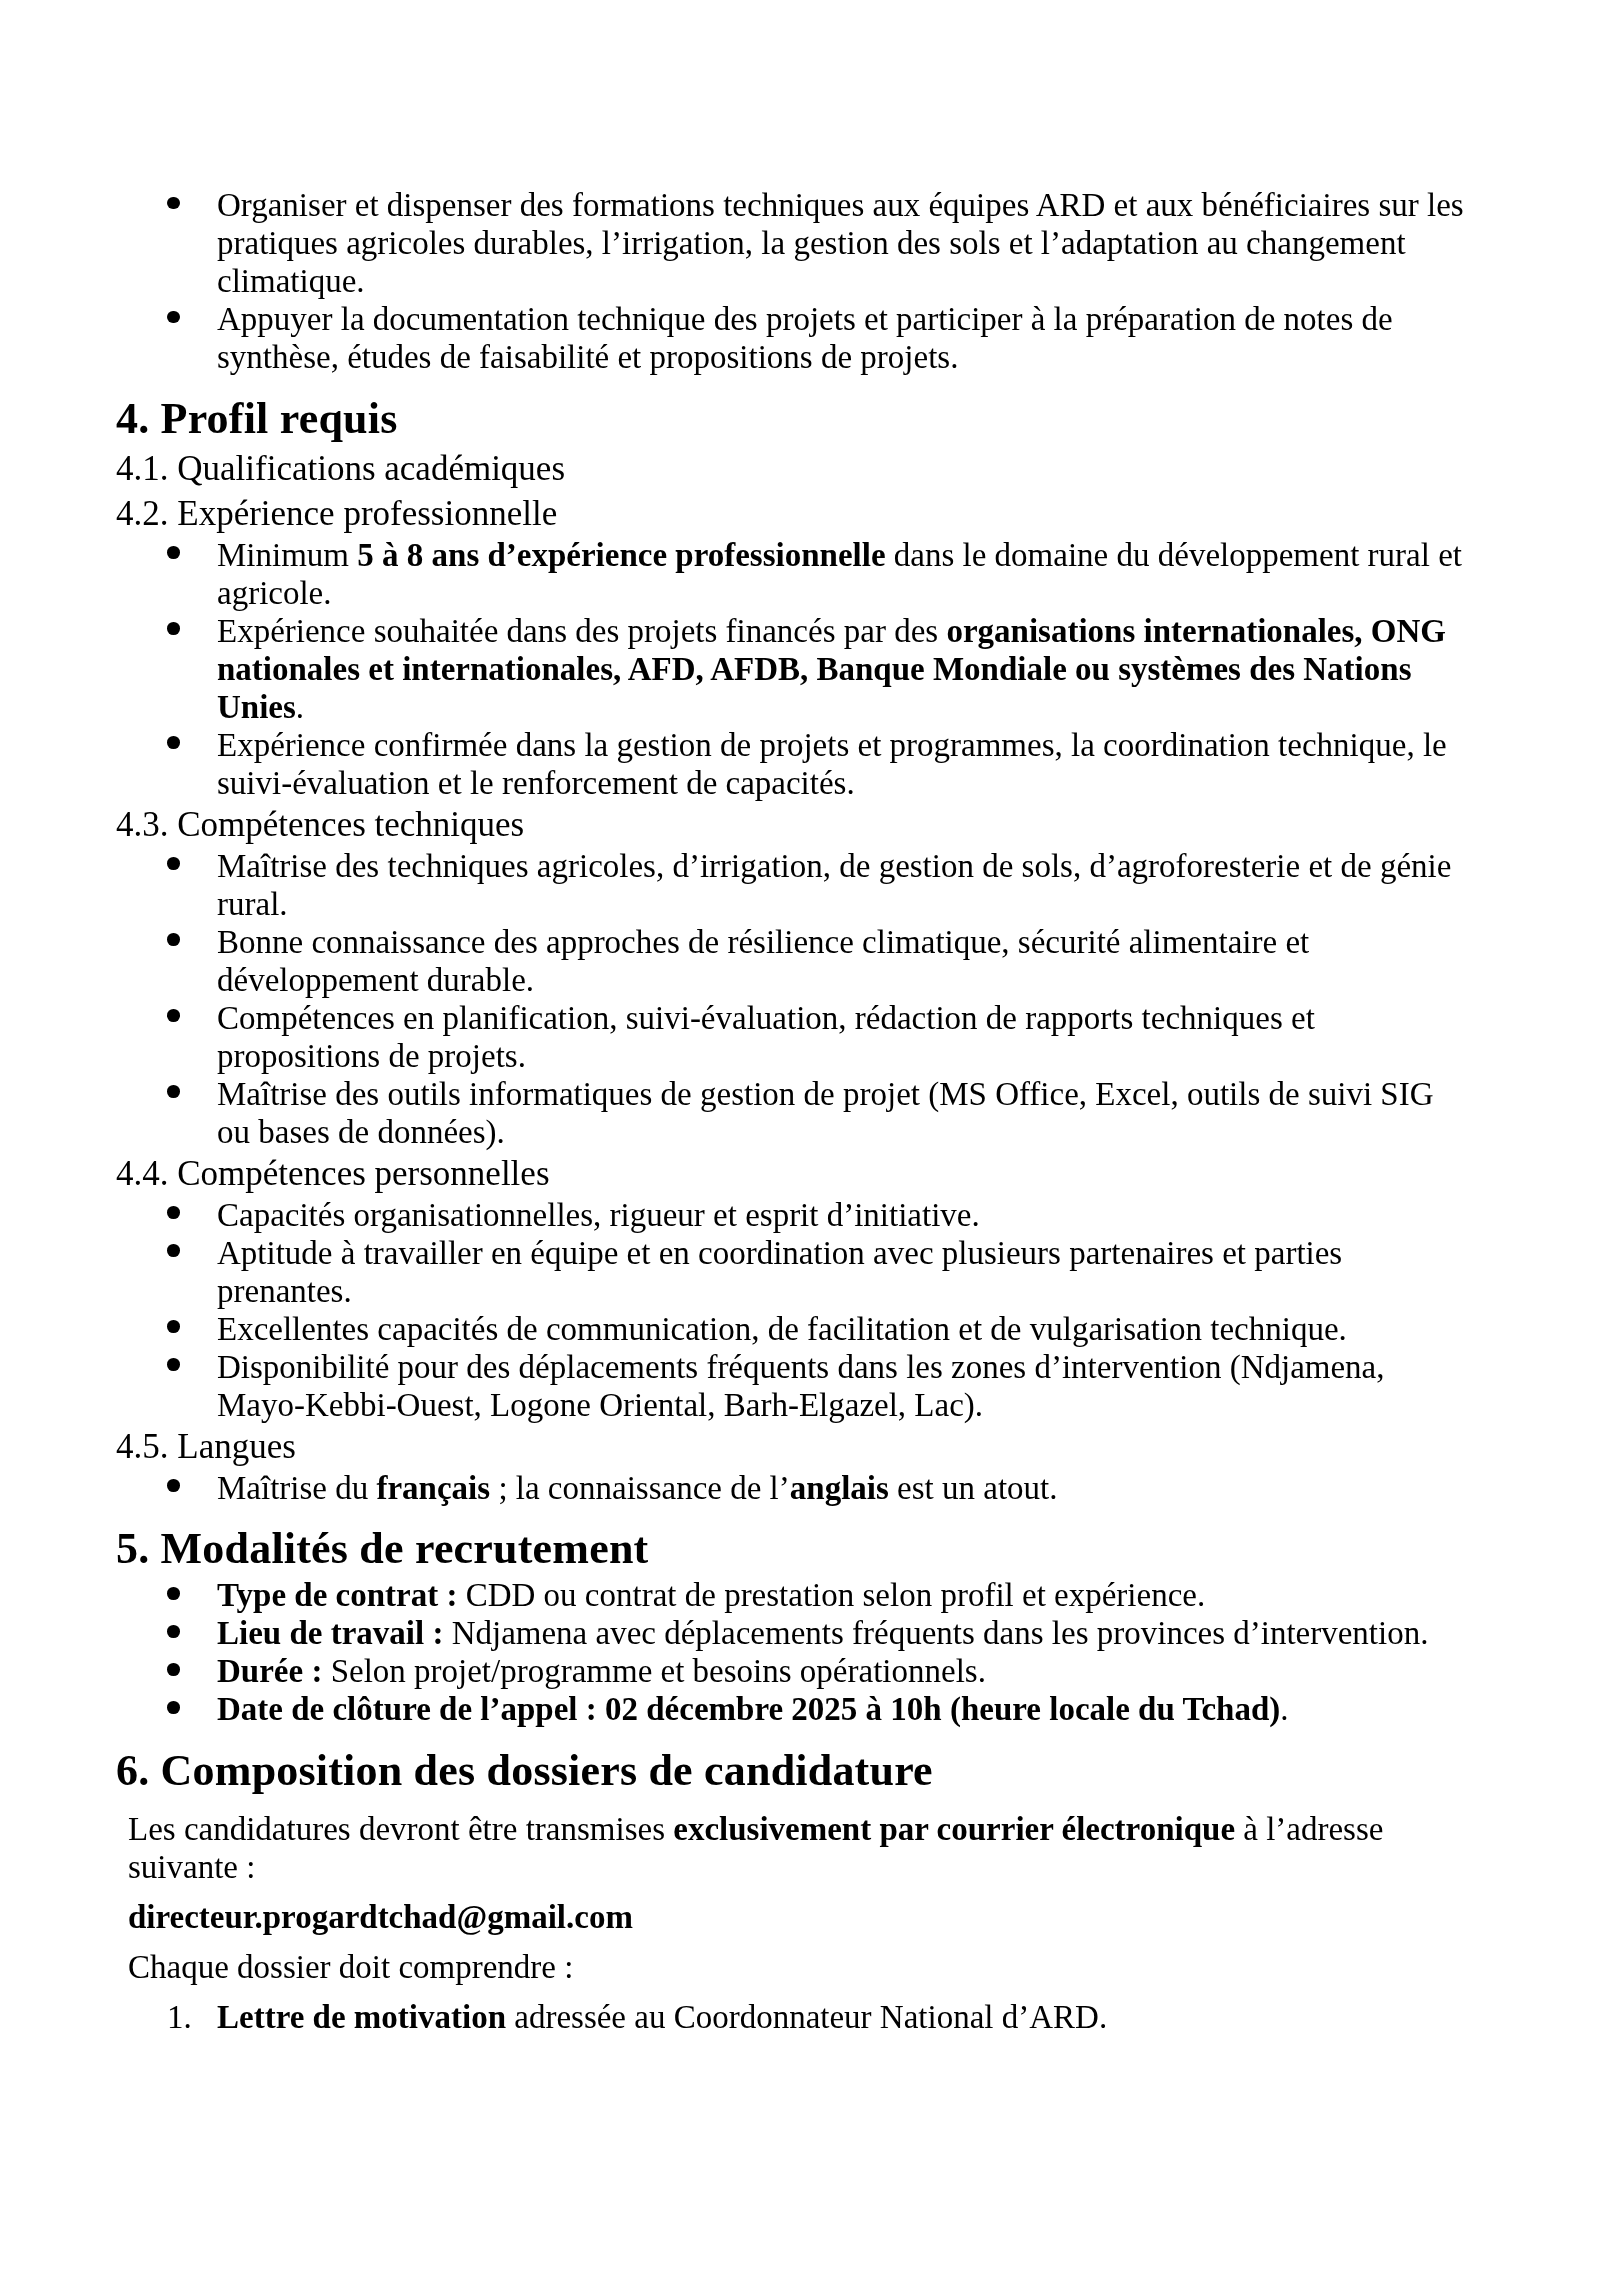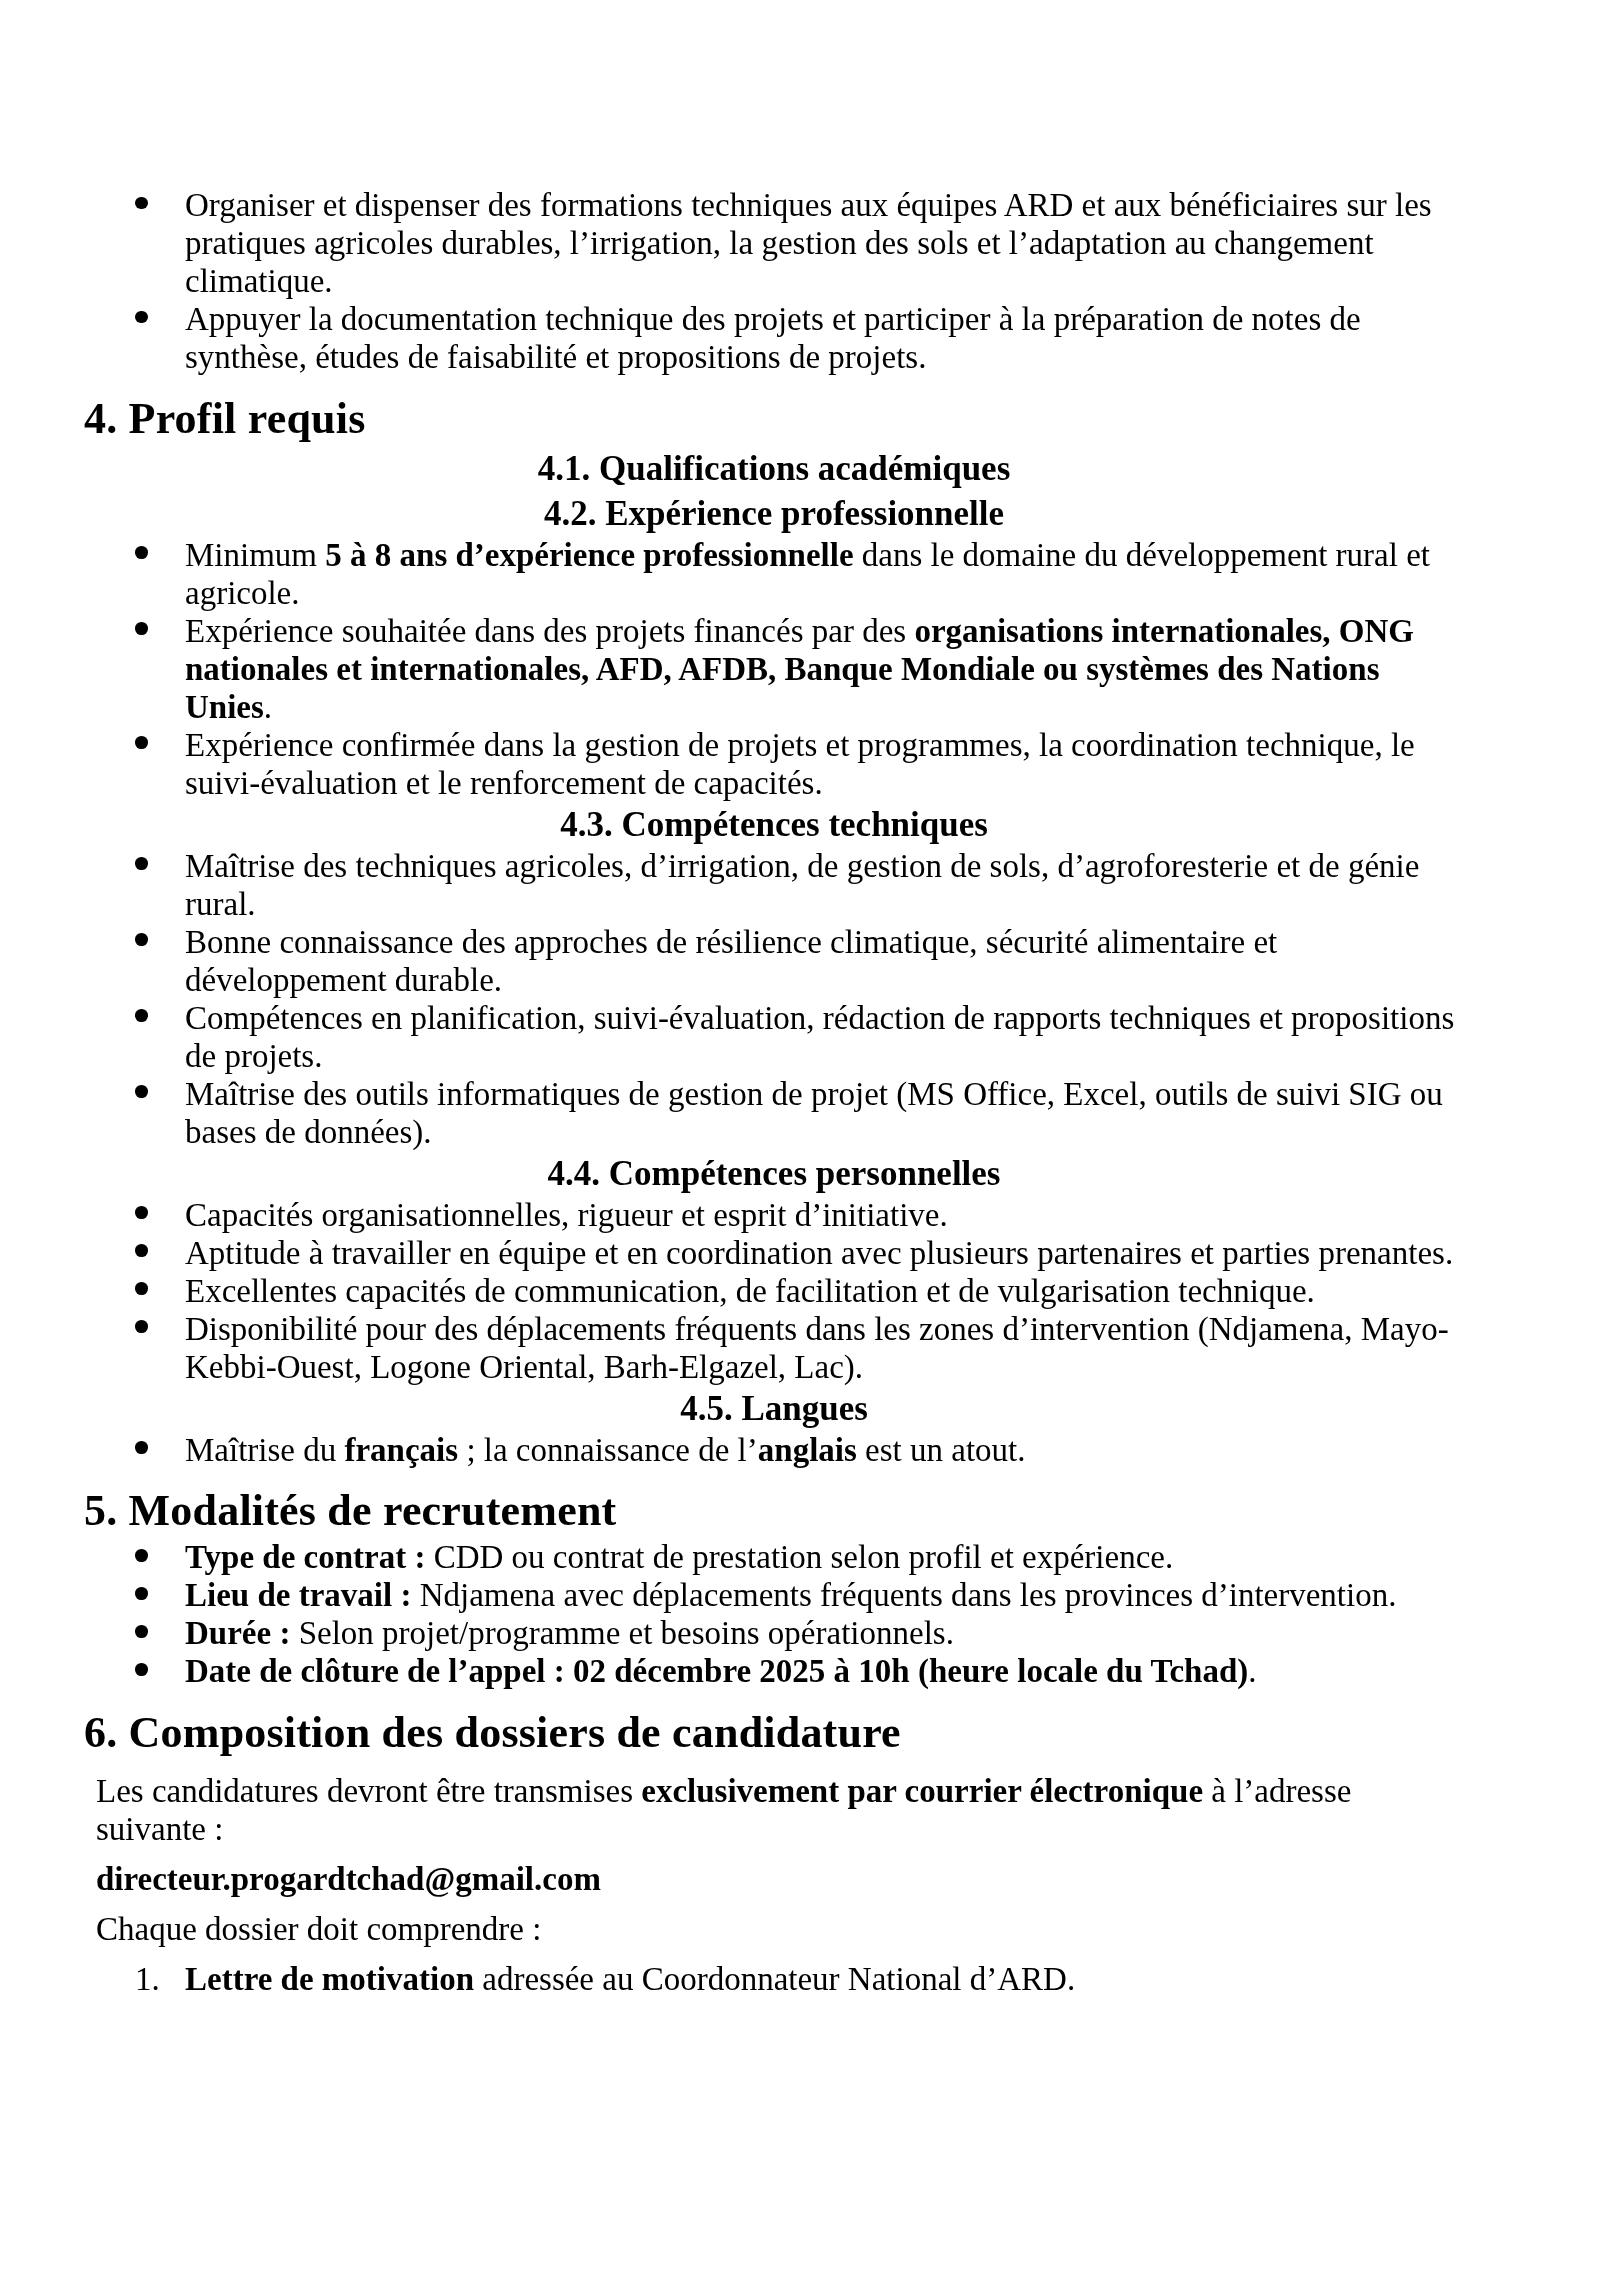--- a/index.html
+++ b/index.html
@@ -11,36 +11,35 @@
   .page {
     position: relative;
     width: 1621px;
     height: 2293px;
     box-sizing: border-box;
     background: #ffffff;
     color: #000000;
     font-family: "Liberation Serif", "DejaVu Serif", serif;
     font-size: 33px;
     line-height: 38px;
-    padding: 186px 157px 0 84px;
+    padding: 186px 157px 0 116px;
     overflow: hidden;
   }
   h1 {
     font-size: 44px;
     line-height: 55px;
     font-weight: 700;
     margin: 14.7px 0 0 0;
     letter-spacing: 0.2px;
   }
   h2 {
     font-size: 35px;
     line-height: 45px;
-    font-weight: 700;
+    font-weight: 400;
     margin: 0;
-    text-align: center;
   }
   p {
     margin: 12px;
   }
   ul, ol {
     list-style: none;
     margin: 0;
     padding: 0;
   }
   li {

